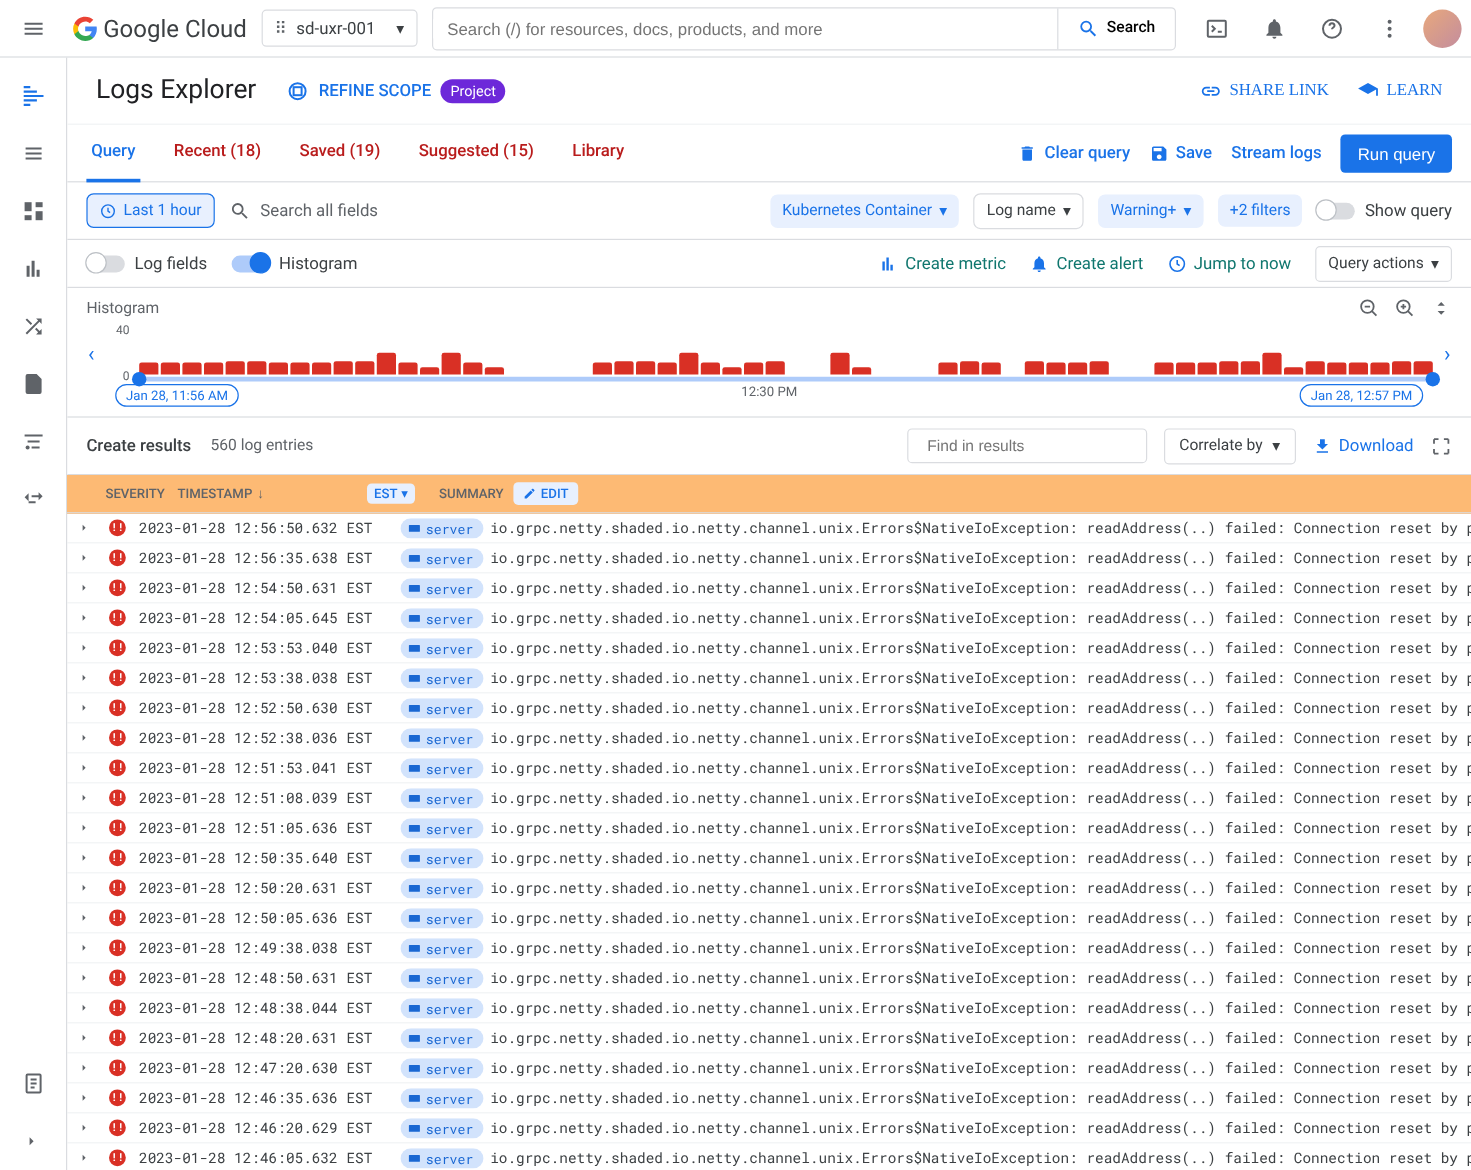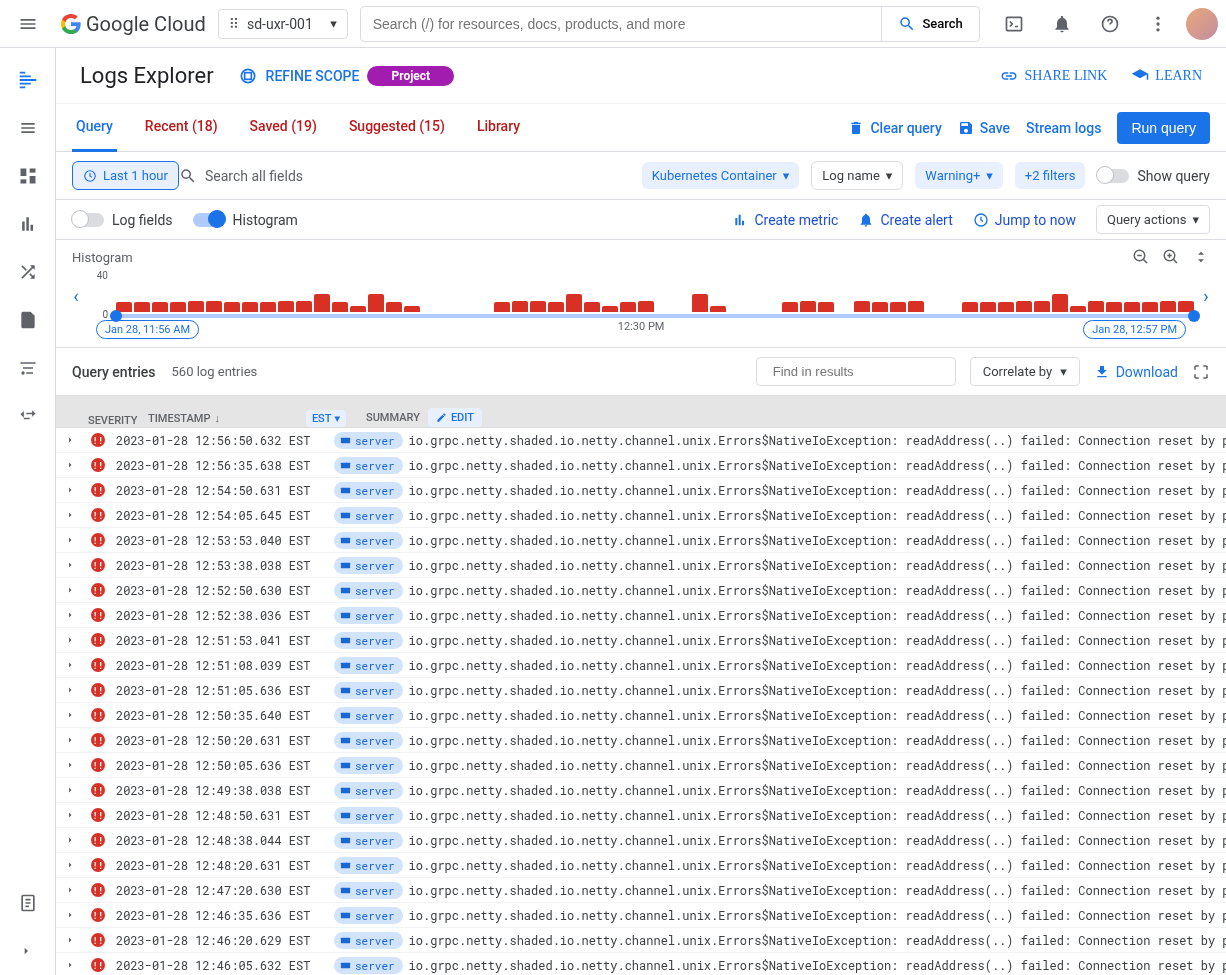--- a/index.html
+++ b/index.html
@@ -23,49 +23,49 @@
   .left-rail { width: 56px; border-right: 1px solid #dadce0; display: flex; flex-direction: column; padding-top: 8px; }
   .rail-icon { width: 56px; height: 48px; display: flex; align-items: center; justify-content: center; color: #5f6368; cursor: pointer; }
   .rail-icon.active { color: #1a73e8; }
   .rail-spacer { flex: 1; }
   .main { flex: 1; display: flex; flex-direction: column; overflow: hidden; }
 
   
   .page-header { height: 56px; display: flex; align-items: center; padding: 0 24px; gap: 24px; border-bottom: 1px solid #f1f3f4; }
   .page-title { font-size: 22px; font-weight: 400; color: #202124; }
   .refine-scope { display: flex; align-items: center; gap: 8px; color: #1a73e8; font-weight: 500; font-size: 14px; cursor: pointer; }
-  .scope-chip { background: #a21caf; color: #fff; border-radius: 12px; padding: 3px 24px; font-size: 12px; font-weight: 700; }
+  .scope-chip { background: #6d28d9; color: #fff; border-radius: 12px; padding: 3px 8px; font-size: 12px; font-weight: 400; }
   .page-actions { margin-left: auto; display: flex; gap: 24px; }
   .page-action { display: flex; align-items: center; gap: 6px; color: #1a73e8; font-weight: 500; font-size: 14px; cursor: pointer; font-family: Liberation Serif, serif; }
 
   
   .tabs-row { height: 48px; display: flex; align-items: center; padding: 0 16px; gap: 24px; border-bottom: 1px solid #dadce0; }
   .tab { font-size: 14px; font-weight: 500; color: #b91c1c; cursor: pointer; padding: 0 4px; height: 48px; display: flex; align-items: center; border-bottom: 3px solid transparent; }
   .tab.active { color: #1a73e8; border-bottom-color: #1a73e8; }
   .tabs-actions { margin-left: auto; display: flex; align-items: center; gap: 16px; }
   .tab-action { display: flex; align-items: center; gap: 6px; color: #1a73e8; font-weight: 500; font-size: 14px; cursor: pointer; }
   .run-btn { background: #1a73e8; color: #fff; border: none; border-radius: 4px; padding: 8px 14px; font-weight: 500; font-size: 14px; cursor: pointer; }
 
   
-  .filters-row { height: 48px; display: flex; align-items: center; padding: 0 16px; border-bottom: 1px solid #dadce0; }
+  .filters-row { height: 48px; display: flex; align-items: center; padding: 0 16px; gap: 12px; border-bottom: 1px solid #dadce0; }
   .time-chip { display: flex; align-items: center; gap: 6px; border: 1px solid #1a73e8; color: #1a73e8; border-radius: 6px; padding: 6px 10px; font-size: 13px; cursor: pointer; background: #e8f0fe; }
   .search-all { display: flex; align-items: center; gap: 8px; color: #5f6368; font-size: 14px; }
   .filter-chip { display: flex; align-items: center; gap: 6px; background: #e8f0fe; color: #1a73e8; border-radius: 6px; padding: 6px 10px; font-size: 13px; cursor: pointer; }
   .filter-chip.plain { background: #fff; border: 1px solid #dadce0; color: #3c4043; }
   .filters-right { margin-left: auto; display: flex; align-items: center; gap: 12px; }
   .toggle { width: 32px; height: 14px; background: #dadce0; border-radius: 10px; position: relative; cursor: pointer; }
   .toggle .knob { width: 18px; height: 18px; background: #fff; border: 1px solid #bdc1c6; border-radius: 50%; position: absolute; top: -3px; left: -1px; }
   .toggle.on { background: #aecbfa; }
   .toggle.on .knob { left: auto; right: -1px; background: #1a73e8; border-color: #1a73e8; }
 
   
   .options-row { height: 40px; display: flex; align-items: center; padding: 0 16px; gap: 20px; border-bottom: 1px solid #dadce0; }
   .toggle-item { display: flex; align-items: center; gap: 8px; font-size: 14px; }
   .options-right { margin-left: auto; display: flex; align-items: center; gap: 20px; }
-  .link-action { color: #1d4ed8; font-size: 14px; cursor: pointer; display: flex; align-items: center; gap: 6px; }
+  .link-action { color: #0f766e; font-size: 14px; cursor: pointer; display: flex; align-items: center; gap: 6px; }
   .more-actions-btn { border: 1px solid #dadce0; border-radius: 4px; padding: 6px 10px; display: flex; align-items: center; gap: 6px; cursor: pointer; font-size: 13px; color: #3c4043; }
 
   
   .histogram-section { border-bottom: 1px solid #dadce0; padding: 4px 0; }
   .histogram-header { display: flex; align-items: center; padding: 4px 16px; }
   .histogram-title { font-size: 13px; color: #5f6368; }
   .histogram-tools { margin-left: auto; display: flex; gap: 12px; color: #5f6368; }
   .histogram-body { display: flex; align-items: center; padding: 0 8px; }
   .histo-nav { width: 24px; height: 48px; display: flex; align-items: center; justify-content: center; color: #1a73e8; cursor: pointer; font-size: 18px; }
   .histo-chart { flex: 1; position: relative; height: 50px; }
@@ -84,21 +84,21 @@
   .results-title { font-size: 14px; font-weight: 500; }
   .results-count { font-size: 13px; color: #5f6368; }
   .find-box { display: flex; align-items: center; border: 1px solid #dadce0; border-radius: 4px; padding: 6px 10px; gap: 6px; width: 200px; }
   .find-input { border: none; outline: none; font-size: 13px; flex: 1; }
   .correlate-btn { border: 1px solid #dadce0; border-radius: 4px; padding: 6px 12px; display: flex; align-items: center; gap: 8px; cursor: pointer; font-size: 13px; }
   .download-link { color: #1a73e8; font-size: 14px; display: flex; align-items: center; gap: 6px; cursor: pointer; }
   .results-right { margin-left: auto; display: flex; align-items: center; gap: 14px; }
 
   
   .log-table { flex: 1; overflow: auto; }
-  .log-table-head { display: flex; align-items: flex-end; height: 32px; border-bottom: 1px solid #dadce0; background: #e5e5e5; font-size: 11px; color: #5f6368; font-weight: 500; position: sticky; top: 0; }
+  .log-table-head { display: flex; align-items: center; height: 32px; border-bottom: 1px solid #dadce0; background: #fdba74; font-size: 11px; color: #5f6368; font-weight: 500; position: sticky; top: 0; }
   .col-expand { width: 28px; flex-shrink: 0; }
   .col-sev { width: 28px; flex-shrink: 0; padding-left: 4px; }
   .col-ts { width: 210px; flex-shrink: 0; display: flex; align-items: center; gap: 4px; padding-left: 4px; }
   .col-summary { flex: 1; padding-left: 12px; display: flex; align-items: center; gap: 8px; }
   .tz-select { background: #e8f0fe; color: #1a73e8; border-radius: 4px; padding: 2px 6px; font-size: 11px; cursor: pointer; display: flex; align-items: center; gap: 3px; margin-left: auto; margin-right: 8px; }
   .edit-btn { background: #e8f0fe; color: #1a73e8; border-radius: 4px; padding: 3px 8px; font-size: 11px; cursor: pointer; display: flex; align-items: center; gap: 4px; }
 
   .log-row { display: flex; align-items: center; height: 25px; border-bottom: 1px solid #f1f3f4; font-family: 'Roboto Mono', Menlo, monospace; font-size: 12px; }
   .expand-icon { width: 28px; display: flex; justify-content: center; color: #5f6368; cursor: pointer; }
   .sev-icon { width: 28px; display: flex; justify-content: center; }
@@ -457,21 +457,21 @@
         <div class="histo-nav">›</div>
       </div>
       <div class="histo-labels">
         <span class="histo-time-chip">Jan 28, 11:56 AM</span>
         <span>12:30 PM</span>
         <span class="histo-time-chip">Jan 28, 12:57 PM</span>
       </div>
     </div>
 
     <div class="results-header">
-      <span class="results-title">Query entries</span>
+      <span class="results-title">Create results</span>
       <span class="results-count">560 log entries</span>
       <div class="results-right">
         <div class="find-box">
           <svg width="14" height="14" viewBox="0 0 24 24" fill="#5f6368">
               <path d="M15.5 14h-.79l-.28-.27A6.471 6.471 0 0016 9.5 6.5 6.5 0 109.5 16c1.61 0 3.09-.59 4.23-1.57l.27.28v.79l5 4.99L20.49 19l-4.99-5zm-6 0C7.01 14 5 11.99 5 9.5S7.01 5 9.5 5 14 7.01 14 9.5 11.99 14 9.5 14z"></path>
             </svg>
           <input class="find-input" placeholder="Find in results" style="">
         </div>
         <div class="correlate-btn">
           <span>Correlate by</span>

